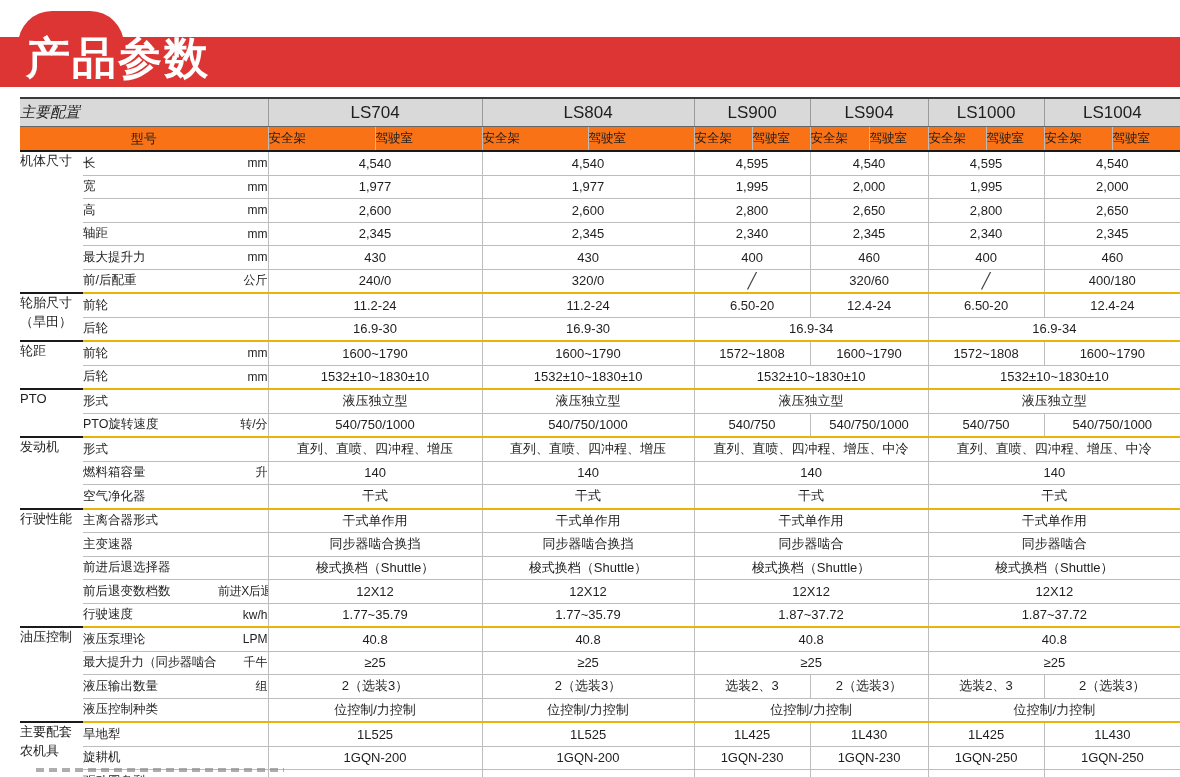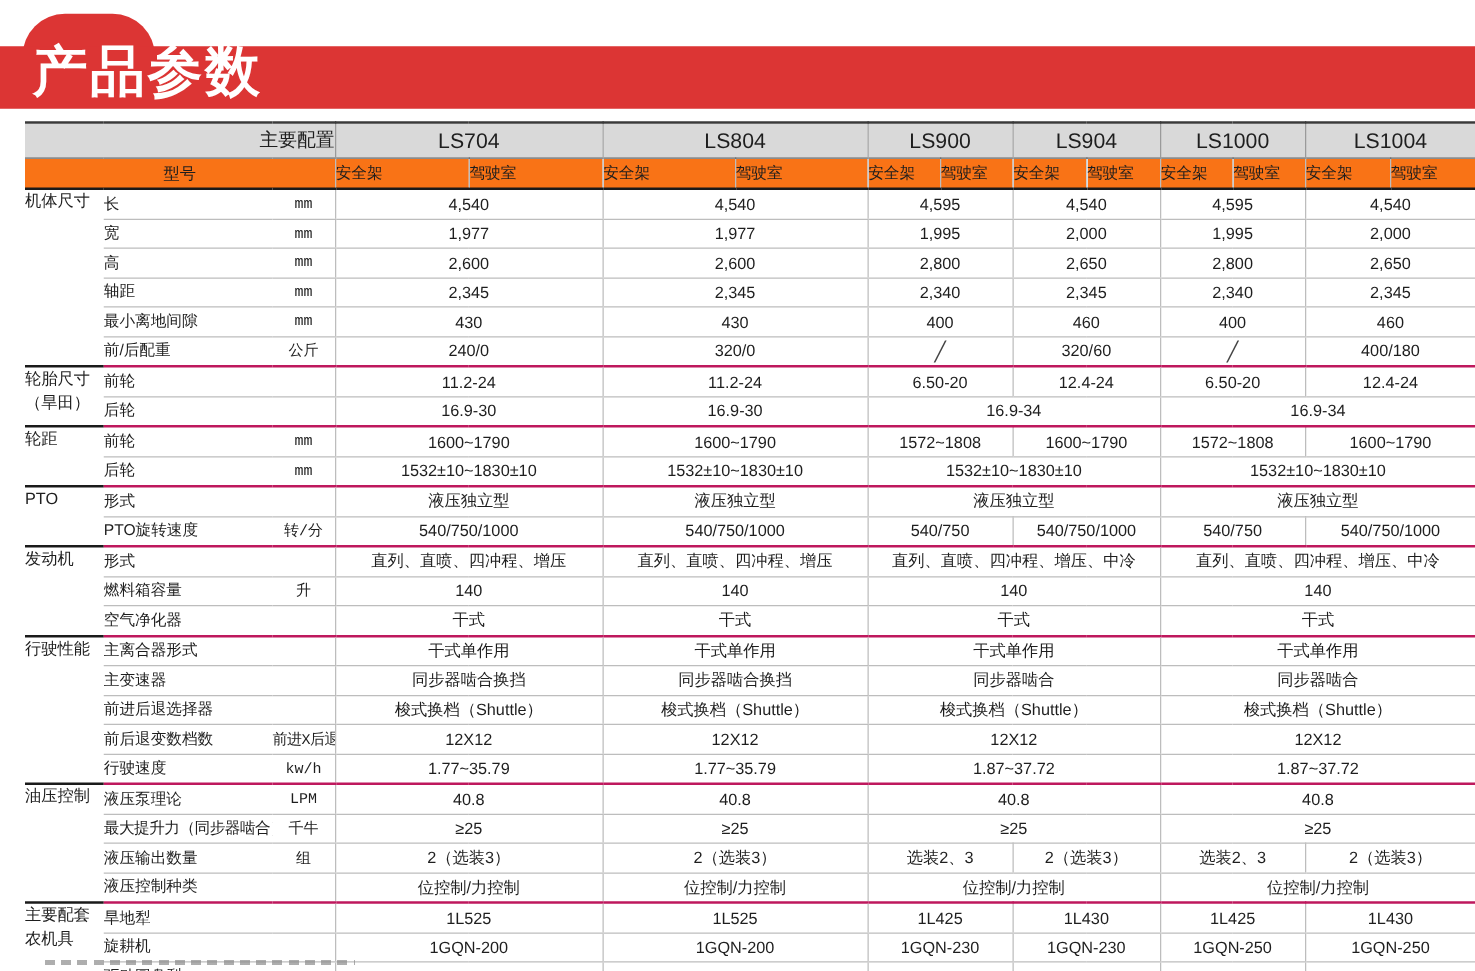--- a/index.html
+++ b/index.html
@@ -10,34 +10,34 @@
   .banner-dome{position:absolute;left:18px;top:11px;width:106px;height:34px;
                border-radius:53px 53px 0 0;}
   .banner-band{position:absolute;left:0;top:37px;width:1180px;height:50px;}
   .banner-title{position:absolute;left:26px;top:34px;margin:0;color:#fff;
                 font-size:44px;font-weight:bold;letter-spacing:2px;line-height:1.1;}
   
   table.spec{position:absolute;left:20px;top:97px;width:1160px;border-collapse:collapse;
              table-layout:fixed;border-top:2px solid #3a3a3a;}
   table.spec th,table.spec td{padding:0;font-weight:normal;overflow:hidden;white-space:nowrap;}
   tr.models th{background:#d9d9d9;height:27px;border-bottom:1px solid #666;}
-  th.config{text-align:right;padding-left:8px;font-size:15px;font-weight:bold;}
+  th.config{text-align:left;padding-left:8px;font-size:15px;font-weight:bold;font-style:italic;}
   th.model{font-size:17px;font-weight:bold;border-left:1px solid #9a9a9a;}
   tr.subs th{height:23px;background:#f97316;border-bottom:2px solid #1a1a1a;}
   th.mlabel{font-size:13px;font-weight:bold;text-align:center;}
   th.sub{font-size:12.5px;font-weight:bold;text-align:left;border-left:1px solid #bdbdbd;}
   tbody th,tbody td{height:22.5px;border-bottom:1px solid #bdbdbd;font-size:13px;}
   th.section{text-align:left;vertical-align:top;padding:3px 0 0 2px;font-size:13px;
              font-weight:bold;line-height:1.45;border-bottom:2px solid #1a1a1a;margin-top:46px;}
   td.rowlabel{text-align:left;padding-left:1px;font-size:12.5px;position:relative;}
-  td.unit{text-align:center;padding-left:3px;font-size:12px;font-family:Liberation Mono, monospace;}
+  td.unit{text-align:right;padding-left:3px;font-size:12px;}
   td.val{text-align:center;border-left:1px solid #bdbdbd;}
   td.val.slash{font-size:15px;color:#444;}
   .small{font-size:10.5px;letter-spacing:-0.4px;}
-  tr.sec-end td{border-bottom:2px solid #be185d;}
+  tr.sec-end td{border-bottom:2px solid #eab308;}
   
   .footnote{position:absolute;left:36px;top:768px;width:248px;height:4px;opacity:.7;
             background:repeating-linear-gradient(90deg,#8b8b8b 0 8px,transparent 8px 13px);}
 </style>
 </head>
 <body>
 
 <div class="page">
   <div class="banner">
     <div class="banner-dome" style="background: rgb(220, 53, 52);"></div>
@@ -125,21 +125,21 @@
           <td class="rowlabel">轴距</td>
           <td class="unit">mm</td>
           <td class="val" colspan="2">2,345</td>
           <td class="val" colspan="2">2,345</td>
           <td class="val" colspan="2">2,340</td>
           <td class="val" colspan="2">2,345</td>
           <td class="val" colspan="2">2,340</td>
           <td class="val" colspan="2">2,345</td>
         </tr>
         <tr>
-          <td class="rowlabel">最小离地间隙</td>
+          <td class="rowlabel">最大提升力</td>
           <td class="unit">mm</td>
           <td class="val" colspan="2">430</td>
           <td class="val" colspan="2">430</td>
           <td class="val" colspan="2">400</td>
           <td class="val" colspan="2">460</td>
           <td class="val" colspan="2">400</td>
           <td class="val" colspan="2">460</td>
         </tr>
         <tr class="sec-end">
           <td class="rowlabel">前/后配重</td>

